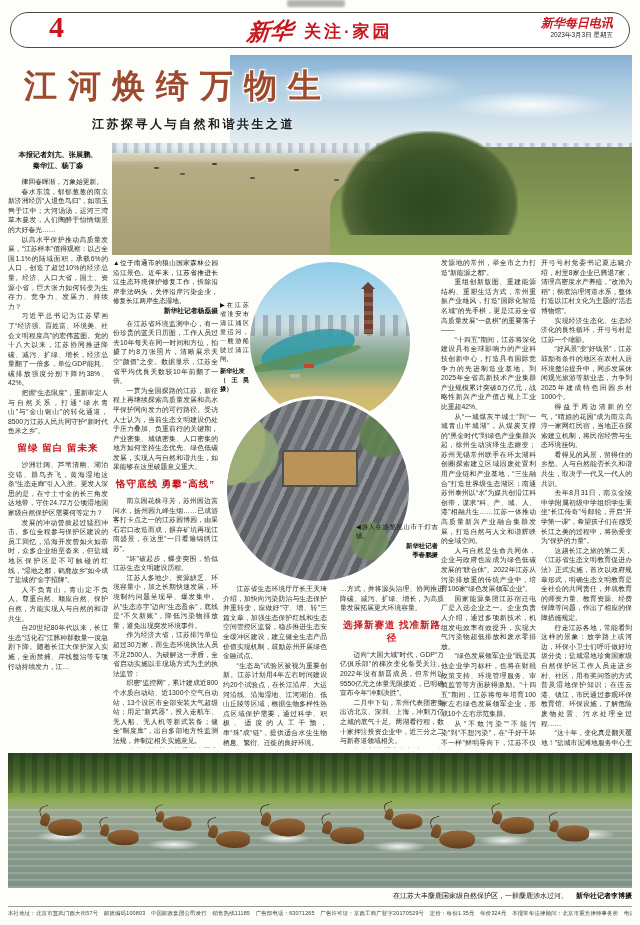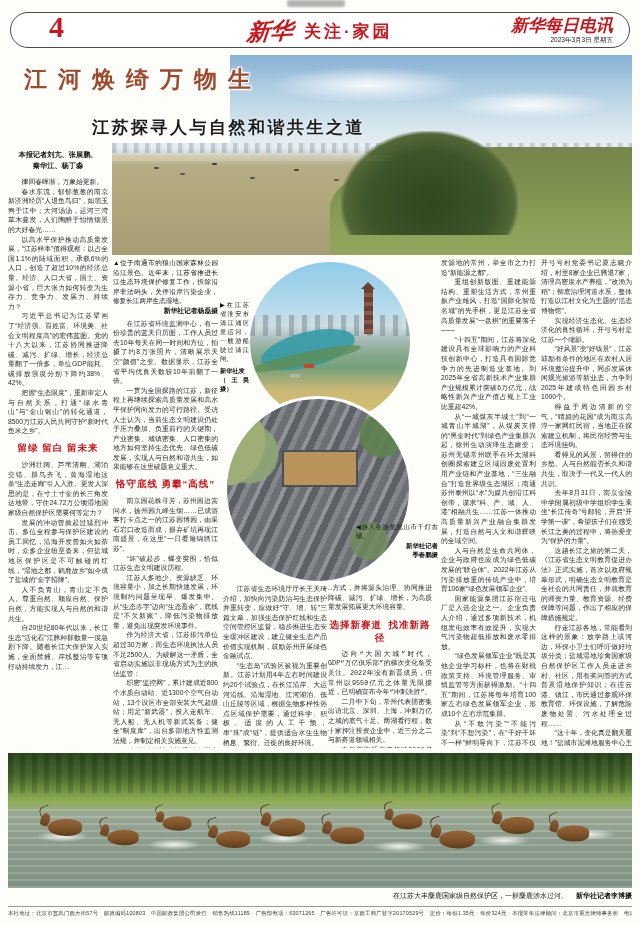--- a/index.html
+++ b/index.html
@@ -8,43 +8,43 @@
   
   .scan-mark{position:absolute;left:287px;top:0;width:58px;height:7px;background:#6b6b6b;opacity:.5;border-radius:2px;filter:blur(1px);}
   .mast{position:absolute;left:10px;top:12px;width:618px;height:34px;border:1.5px solid #4a4a4a;border-radius:18px;background:#fff;}
   .page-num{position:absolute;left:38px;top:-3px;font-family:"Liberation Serif","DejaVu Serif",serif;
             font-size:30px;font-weight:bold;color:#c8161d;}
   .mast-center{position:absolute;left:0;right:0;top:3px;text-align:center;white-space:nowrap;}
   .mast-script{display:inline-block;font-family:"Liberation Serif","DejaVu Serif",serif;font-style:italic;
                font-weight:bold;font-size:23px;color:#c8161d;transform:skewX(-8deg) rotate(-3deg);margin-right:6px;vertical-align:middle;}
   .mast-section{display:inline-block;font-size:17px;font-weight:900;color:#c8161d;letter-spacing:3px;vertical-align:middle;}
   .mast-right{position:absolute;right:16px;top:4px;text-align:right;line-height:1;}
-  .mast-paper{font-family:"Liberation Serif","DejaVu Serif",serif;font-style:italic;font-weight:bold;font-size:17px;color:#c8161d;}
+  .mast-paper{font-family:"Liberation Serif","DejaVu Serif",serif;font-style:italic;font-weight:bold;font-size:12px;color:#c8161d;}
   .mast-date{font-size:6.5px;color:#222;margin-top:3px;}
   
   .photo-top{position:absolute;left:112px;top:55px;width:520px;height:200px;overflow:hidden;
      background:linear-gradient(180deg,#86b0d4 0%,#aecde2 16%,#d7e6ee 36%,#e9eff2 46%,#d3d9d2 50%,#bcb untied 52%);
      background:linear-gradient(180deg,#86b0d4 0%,#aecde2 16%,#d7e6ee 36%,#e9eff2 46%,#cfd5cd 50%,#b7ad86 55%,#b2a87d 70%,#a79d76 100%);}
   .cloud{position:absolute;border-radius:50%;background:radial-gradient(ellipse,rgba(255,255,255,.9),rgba(255,255,255,0) 70%);}
   .skyline{position:absolute;left:0;right:0;top:44%;height:10px;opacity:.6;
      background:repeating-linear-gradient(90deg,rgba(105,125,145,.55) 0 4px,rgba(165,185,200,.35) 4px 6px,rgba(0,0,0,0) 6px 11px);}
   .park{position:absolute;right:0;top:46%;width:58%;height:56%;
      background:linear-gradient(180deg,#76854c 0%,#7e9150 35%,#8aa058 70%,#93a65e 100%);
      border-radius:55% 0 0 0;}
   .hill{position:absolute;right:22%;top:38%;width:34%;height:52%;
      background:radial-gradient(ellipse at 50% 70%,#2f4720 0%,#3c5429 50%,#536838 68%,rgba(0,0,0,0) 72%);}
   .river-edge{position:absolute;left:0;top:50%;width:55%;height:6px;background:linear-gradient(90deg,#d9caa0,rgba(217,202,160,0));opacity:.7;}
   .boat{position:absolute;width:5px;height:2px;background:#4d4f44;border-radius:1px;
      box-shadow:26px 6px 0 #5a5c4e,58px -4px 0 #3e4038,96px 10px 0 #56584a,140px 2px 0 #45473c,180px 12px 0 #5a5c4e;}
   .photo-notch{position:absolute;left:112px;top:55px;width:118px;height:88px;background:#fdfdfa;}
   
   .headline{position:absolute;left:24px;top:64px;font-family:Liberation Serif, serif;
-     font-weight:bold;font-size:23px;letter-spacing:11px;color:#9e4a2c;white-space:nowrap;
+     font-weight:bold;font-size:33px;letter-spacing:11px;color:#9e4a2c;white-space:nowrap;
      text-shadow:0 0 2px #fff,0 0 4px #fff,1px 1px 0 #fff,-1px -1px 0 #fff,1px -1px 0 #fff,-1px 1px 0 #fff;}
-  .subhead-line{position:absolute;left:92px;top:116px;font-size:17px;font-weight:bold;color:#1c1c1c;
+  .subhead-line{position:absolute;left:92px;top:116px;font-size:12px;font-weight:bold;color:#1c1c1c;
      letter-spacing:2.5px;text-shadow:0 0 3px rgba(255,255,255,.9);white-space:nowrap;}
   
   .col{position:absolute;overflow:hidden;}
   .seg{margin:0;}
   .seg-p{font-size:6.8px;line-height:9.6px;text-align:justify;text-indent:13.6px;color:#2b2b2b;}
   .seg-pc{font-size:6.8px;line-height:9.6px;text-align:justify;color:#2b2b2b;}
   .seg-h{color:#c8161d;font-weight:bold;font-size:9.5px;text-align:center;letter-spacing:1px;margin:6px 0 5px;}
   .seg-cap{font-size:6.6px;line-height:9.6px;text-align:justify;color:#111;}
   .seg-credit{font-size:6.8px;font-weight:bold;text-align:right;line-height:9.6px;margin-bottom:3px;color:#111;}
   .seg-byline{font-size:7.2px;font-weight:bold;text-align:center;line-height:10.5px;margin:2px 0 6px;white-space:pre-line;color:#111;}
@@ -153,21 +153,21 @@
       <div class="seg seg-p">发展的冲动曾掀起过猛烈冲击。多位全程参与保护区建设的员工回忆，沿海开发曾如火如荼时，众多企业纷至沓来，但盐城地区保护区是不可触碰的红线，“湿地之都，鹤鹿故乡”如今成了盐城的“金字招牌”。</div>
       <div class="seg seg-p">人不负青山，青山定不负人。尊重自然、顺应自然、保护自然，方能实现人与自然的和谐共生。</div>
       <div class="seg seg-p">自20世纪80年代以来，长江生态“活化石”江豚种群数量一度急剧下降。随着长江大保护深入实施，全面禁捕、岸线整治等专项行动持续发力，江…</div>
     </div>
   <div class="col" style="left:223px;top:584px;width:104px;height:164px;">
 
   <div class="seg seg-p">江苏省生态环境厅厅长王天琦介绍，加快向污染防治与生态保护并重转变，应做好“守、增、转”三篇文章，加强生态保护红线和生态空间管控区监督，稳步推进生态安全缓冲区建设，建立健全生态产品价值实现机制，鼓励苏州开展绿色金融试点。</div>
       <div class="seg seg-p">“生态岛”试验区被视为重要创新。江苏计划用4年左右时间建设约20个试验点，在长江沿岸、大运河沿线、沿海湿地、江河湖泊、低山丘陵等区域，根据生物多样性热点区域保护需要，通过科学、积极、适度的人工干预，串“珠”成“链”，提供适合水生生物栖息、繁衍、迁徙的良好环境。</div>
       <div class="seg seg-p">相关人士认为，“生态岛”体现了系统思维、全域意识，重塑生态治理版图，打破原有政府部门单打独斗的…</div>
     </div>
-  <div class="col" style="left:328px;top:584px;width:104px;height:164px;font-family:Liberation Mono, monospace;">
+  <div class="col" style="left:340px;top:584px;width:104px;height:164px;">
 
   <div class="seg seg-pc">…方式，并将源头治理、协同推进降碳、减污、扩绿、增长，为高质量发展拓展更大环境容量。</div>
       <div class="seg seg-h">选择新赛道 找准新路径</div>
       <div class="seg seg-p">迈向“大国大城”时代，GDP“万亿俱乐部”的梯次变化备受关注。2022年没有新晋成员，但常州以9550亿元之体量无限接近，已明确宣布今年“冲刺决胜”。</div>
       <div class="seg seg-p">二月中下旬，常州代表团密集出访北京、深圳、上海，冲刺万亿之城的底气十足。两湖看行程，数十家押注投资企业中，近三分之二与新赛道领域相关。</div>
       <div class="seg seg-p">去年新能源产值超过5000亿元，动力电池产销量全国居首，新能源汽车产量占江苏省半壁江山，电池片及组件产量占全国10%左右……地处太湖流域上游、曾是苏南模式主要…</div>
     </div>
   <div class="col" style="left:441px;top:258px;width:95px;height:490px;">
 
   <div class="seg seg-pc">发源地的常州，举全市之力打造“新能源之都”。</div>

